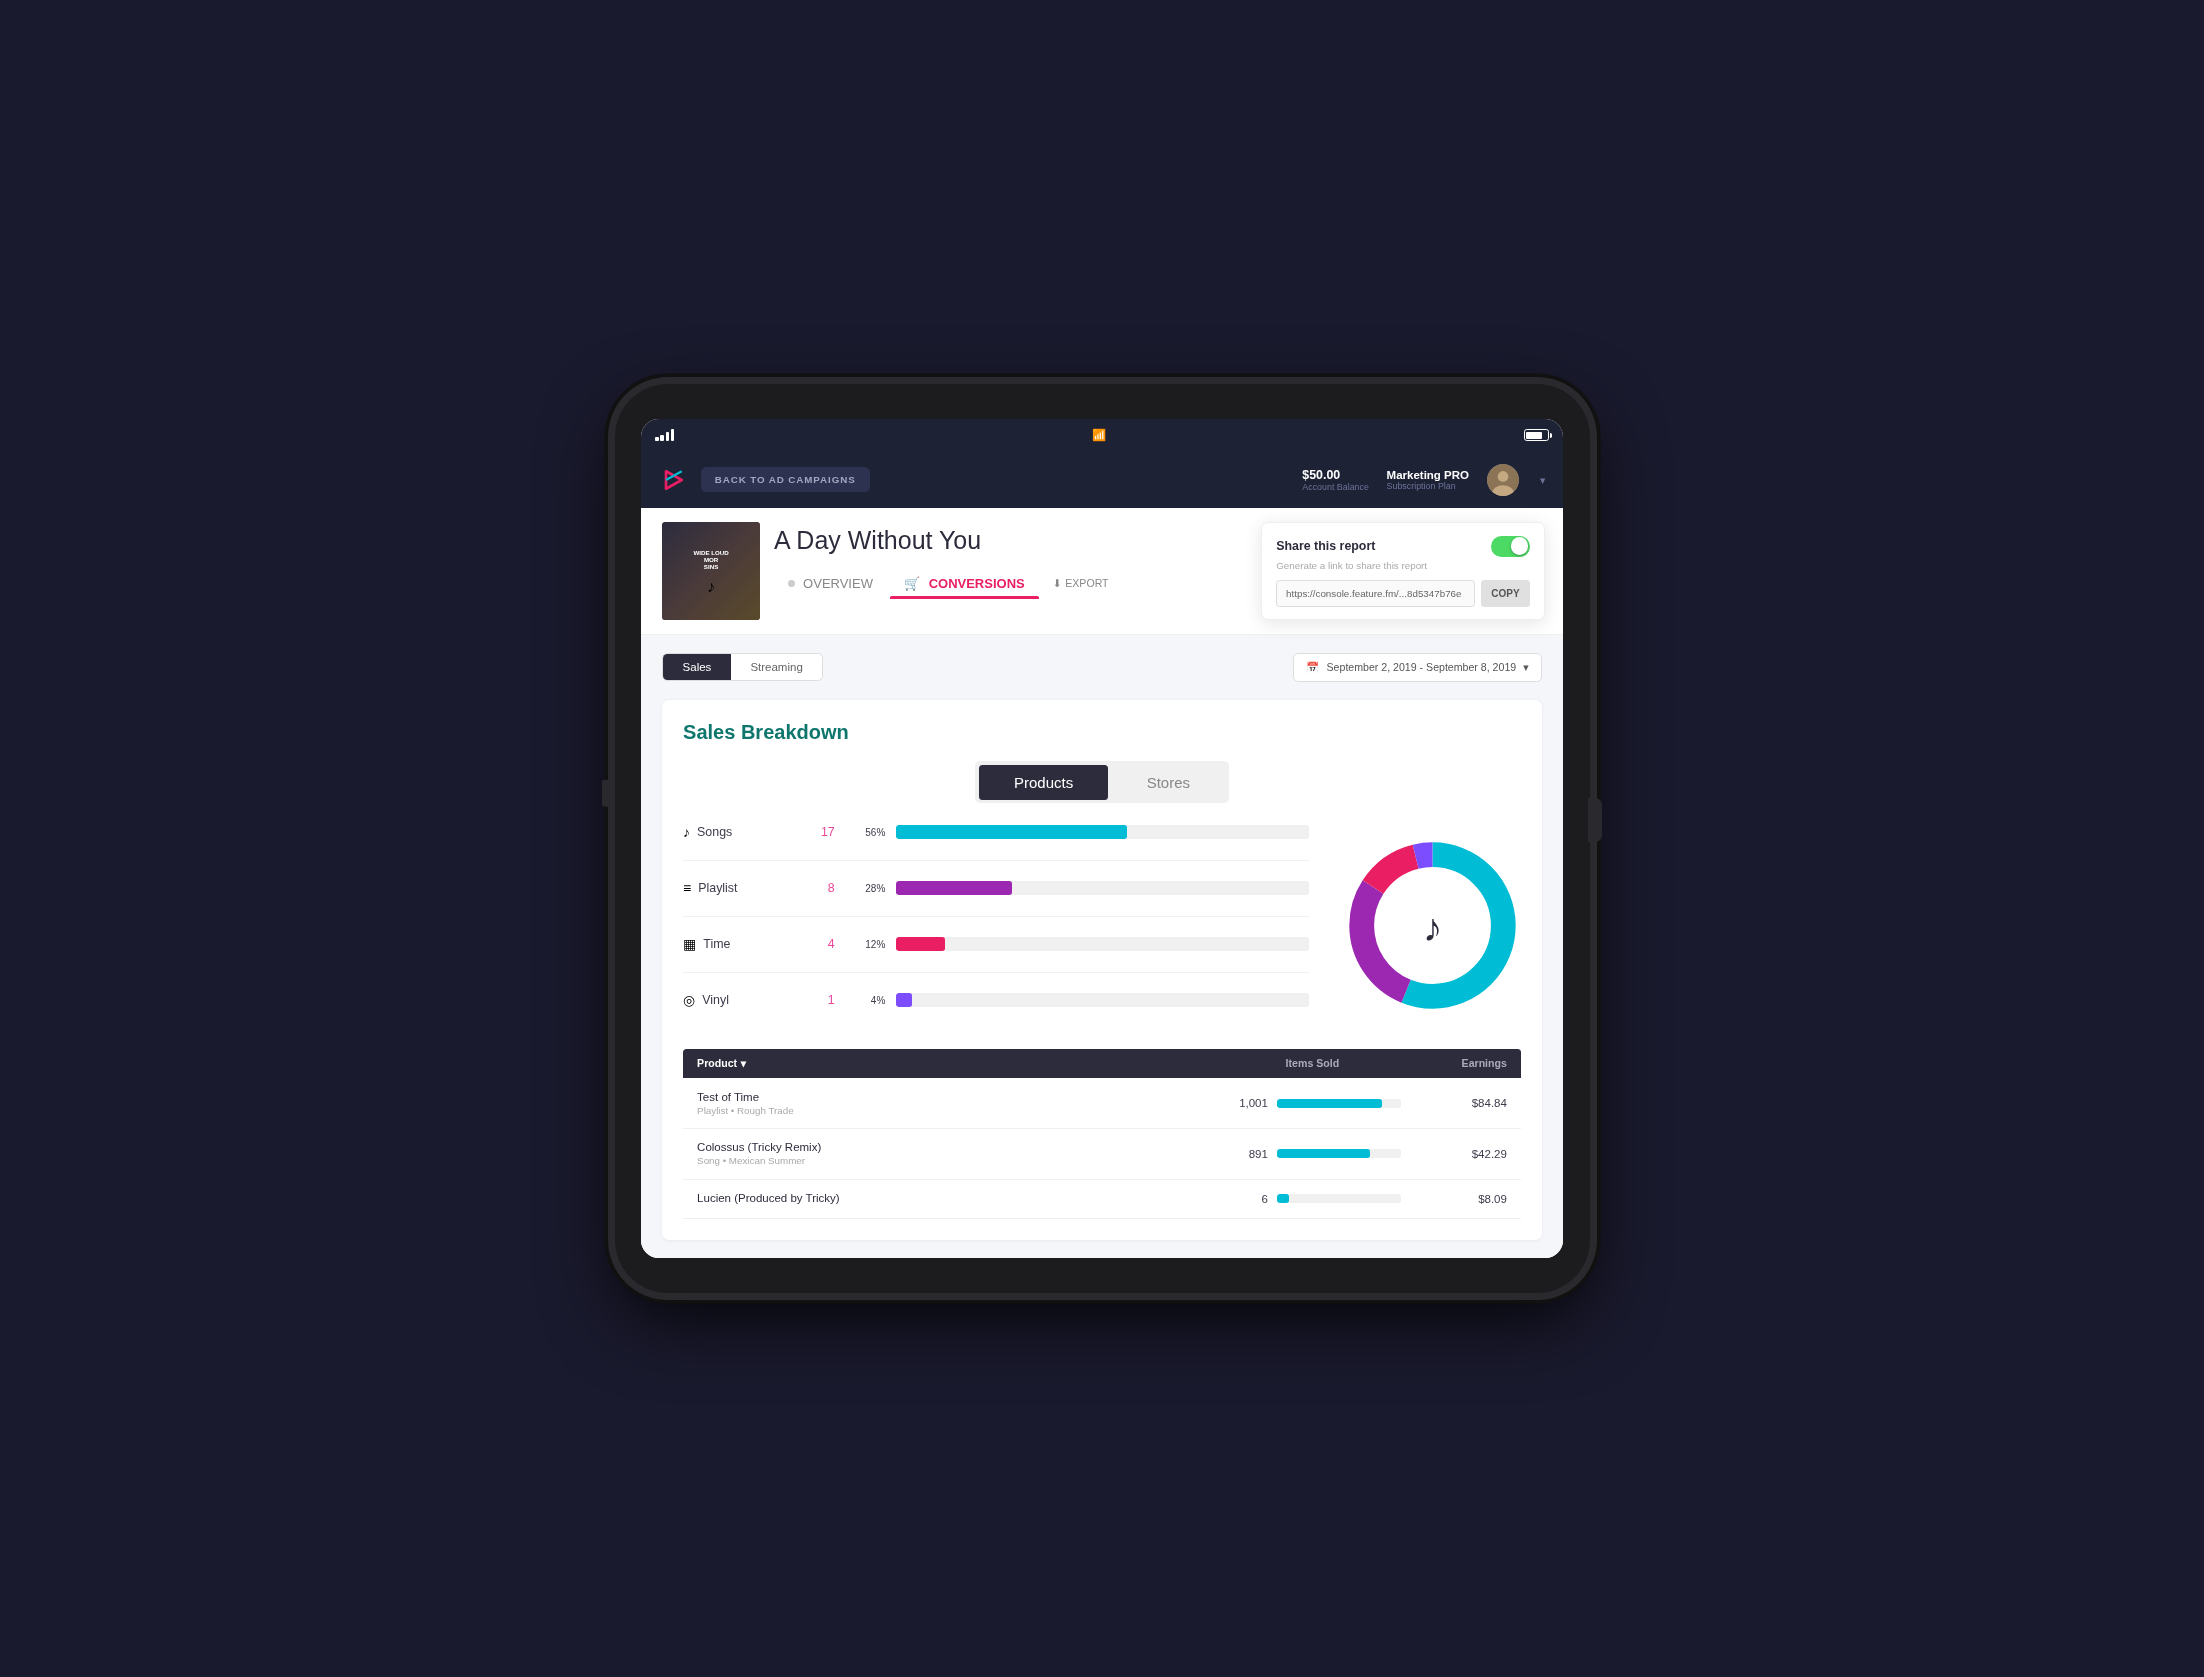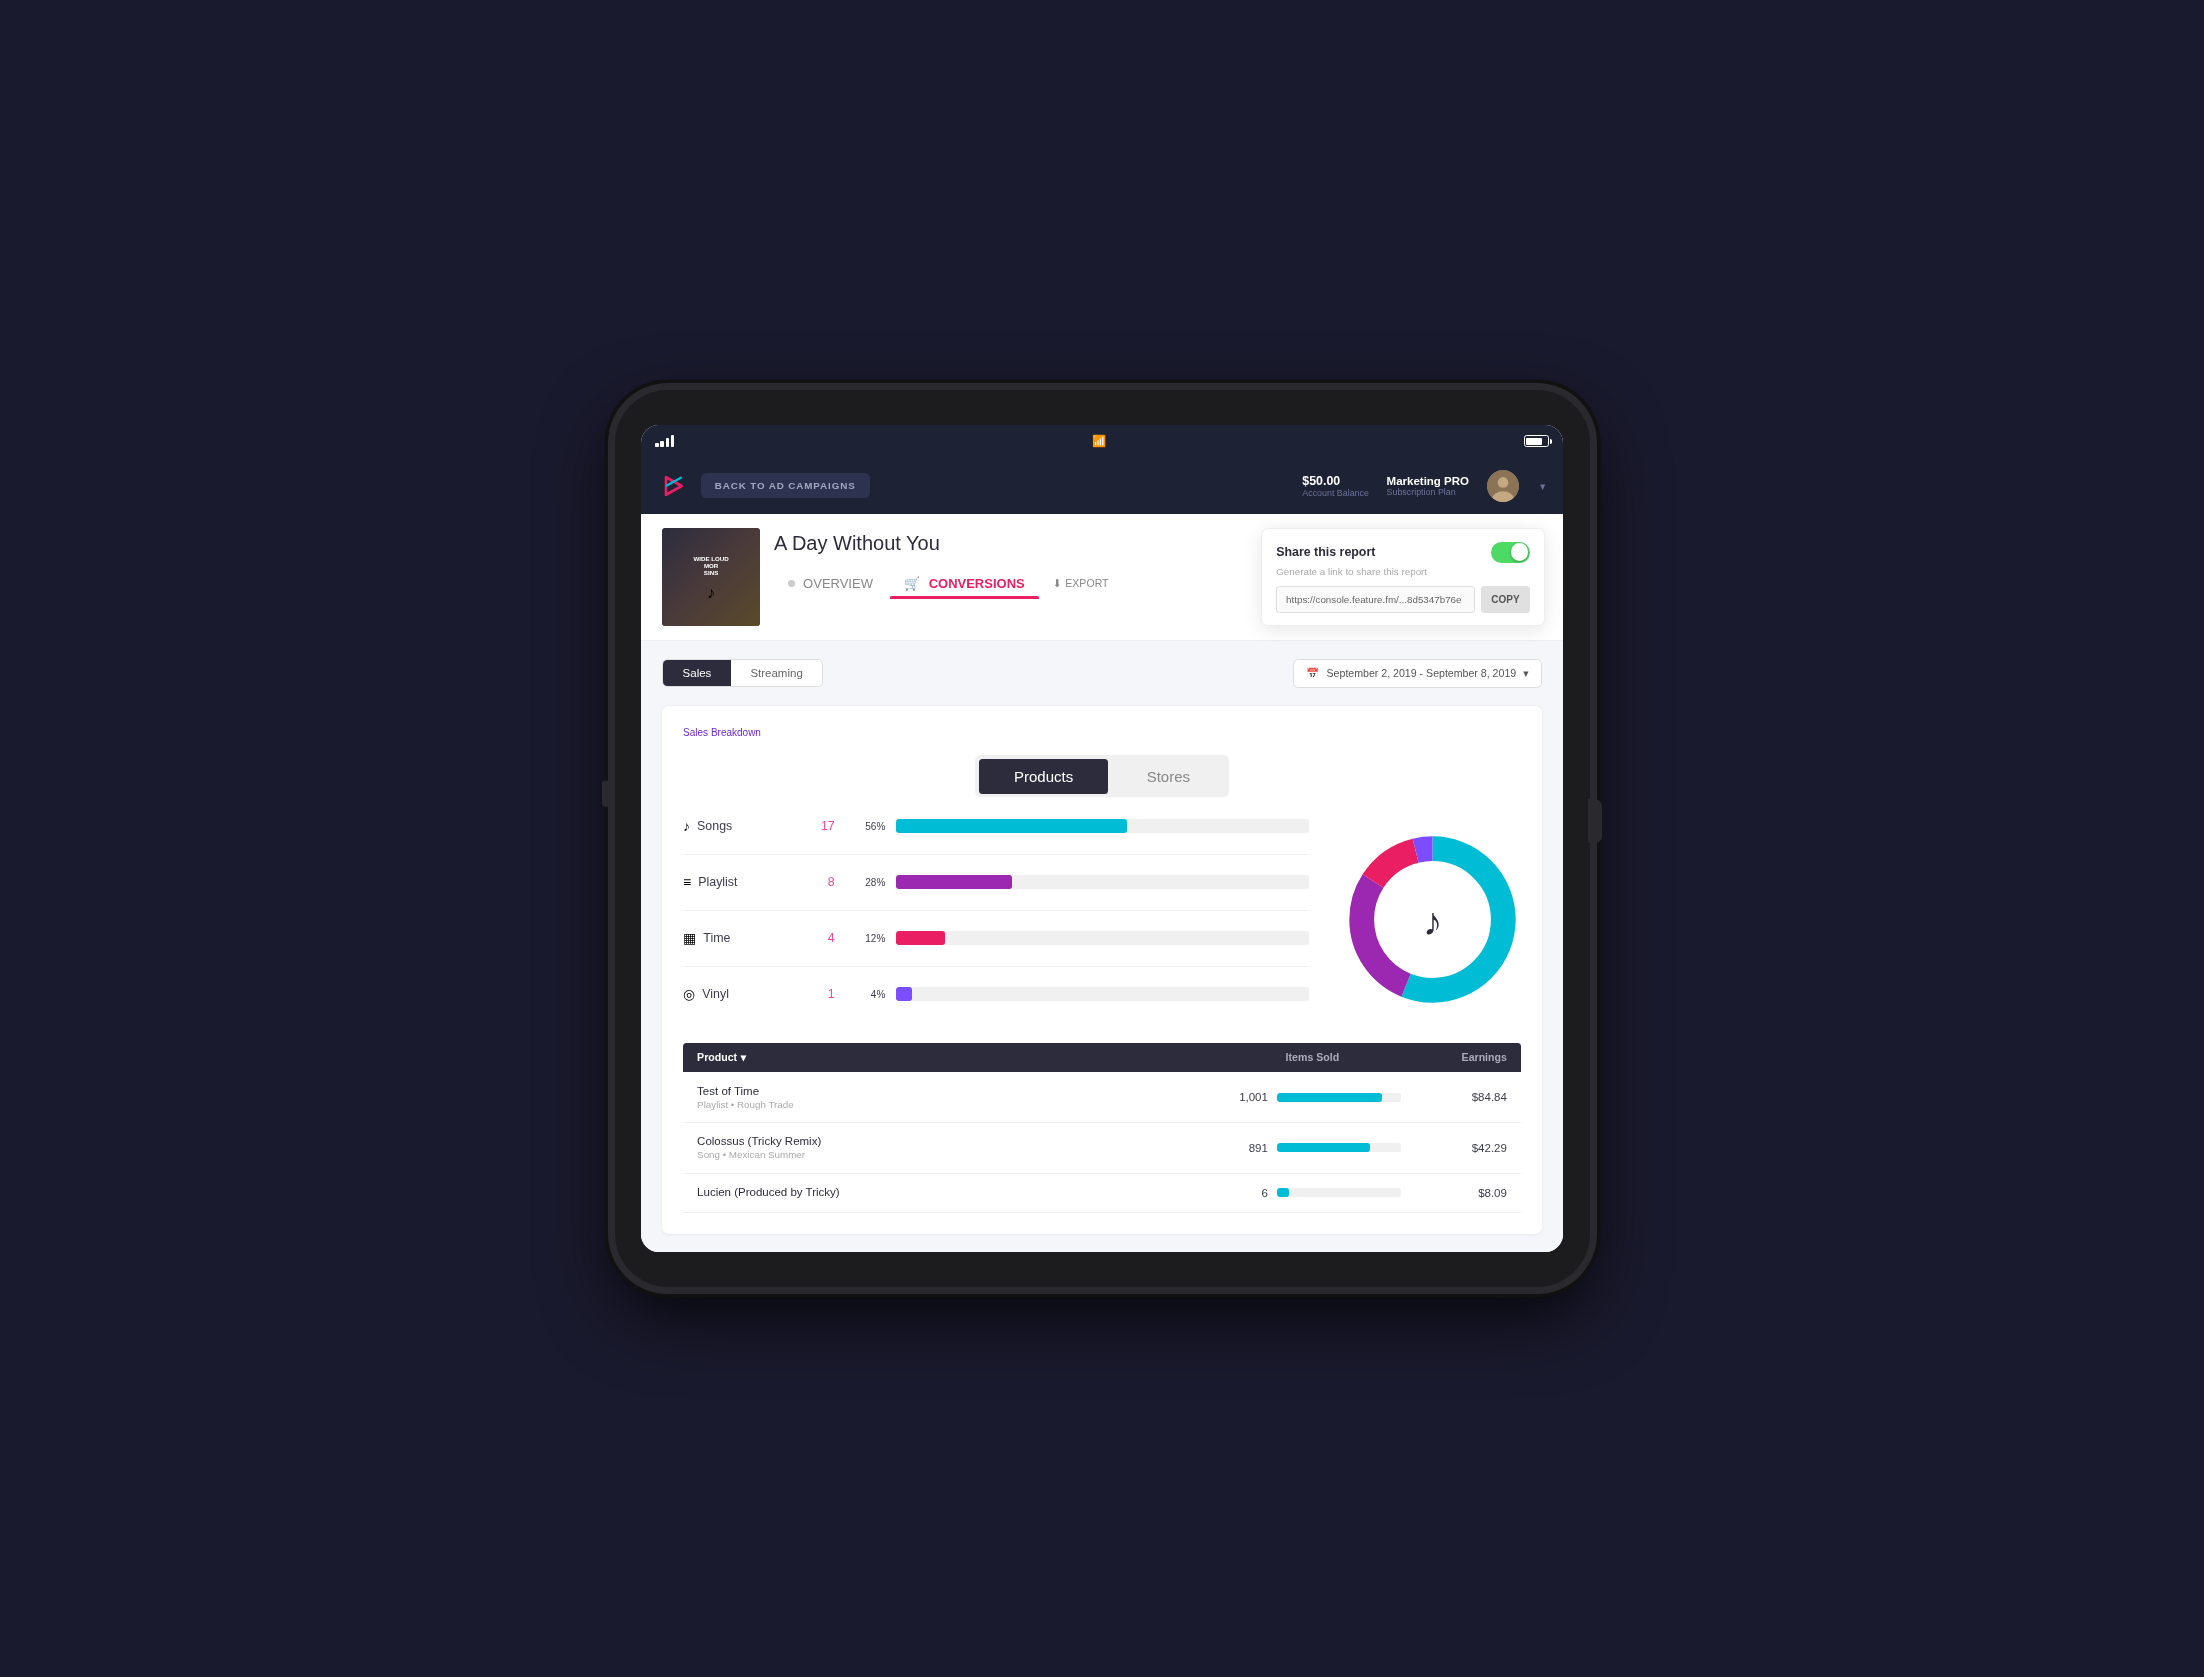--- a/index.html
+++ b/index.html
@@ -109,21 +109,21 @@
       width: 98px; height: 98px; border-radius: 3.5px; overflow: hidden;
       flex-shrink: 0; background: #333;
     }
     .album-art-inner {
       width: 100%; height: 100%;
       background: linear-gradient(135deg, #2c2c3e 0%, #4a3a3a 50%, #5a4a2a 100%);
       display: flex; flex-direction: column; align-items: center; justify-content: center;
       position: relative;
     }
     .campaign-info { flex: 1; padding-top: 3.5px; }
-    .campaign-title { font-size: 20px; font-weight: 300; color: #2c2c3c; margin-bottom: 14px; }
+    .campaign-title { font-size: 25px; font-weight: 300; color: #2c2c3c; margin-bottom: 14px; }
     .campaign-tabs { display: flex; align-items: center; gap: 3.5px; }
     .tab-item {
       padding: 7px 14px; font-size: 13px; color: #888; cursor: pointer;
       display: flex; align-items: center; gap: 8px; position: relative; text-align: right;
     }
     .tab-item.active { color: #e91e63; font-weight: 600; }
     .tab-item.active::after {
       content: ''; position: absolute; bottom: -0.9px; left: 0; right: 0;
       height: 2.7px; background: #e91e63; border-radius: 1.8px 1.8px 0 0;
     }
@@ -184,21 +184,21 @@
       display: flex; align-items: center; gap: 7px;
       background: #fff; border: 0.9px solid #ddd; border-radius: 5.3px;
       padding: 7px 12.4px; font-size: 10.6px; color: #555; cursor: pointer;
     }
 
     
     .breakdown-card {
       background: #fff; border-radius: 7px; padding: 21px;
       box-shadow: 0 0.9px 3.5px rgba(0,0,0,0.06);
     }
-    .breakdown-title { font-size: 10px; font-weight: 400; color: #6d28d9; margin-bottom: 17.7px; }
+    .breakdown-title { font-size: 20px; font-weight: 700; color: #0f766e; margin-bottom: 17.7px; }
 
     
     .sub-tabs {
       display: flex; justify-content: center; margin-bottom: 21px;
     }
     .sub-tab-group {
       background: #f0f0f0; border-radius: 5.3px; padding: 3.5px;
       display: flex; gap: 3.5px;
     }
     .sub-tab {

